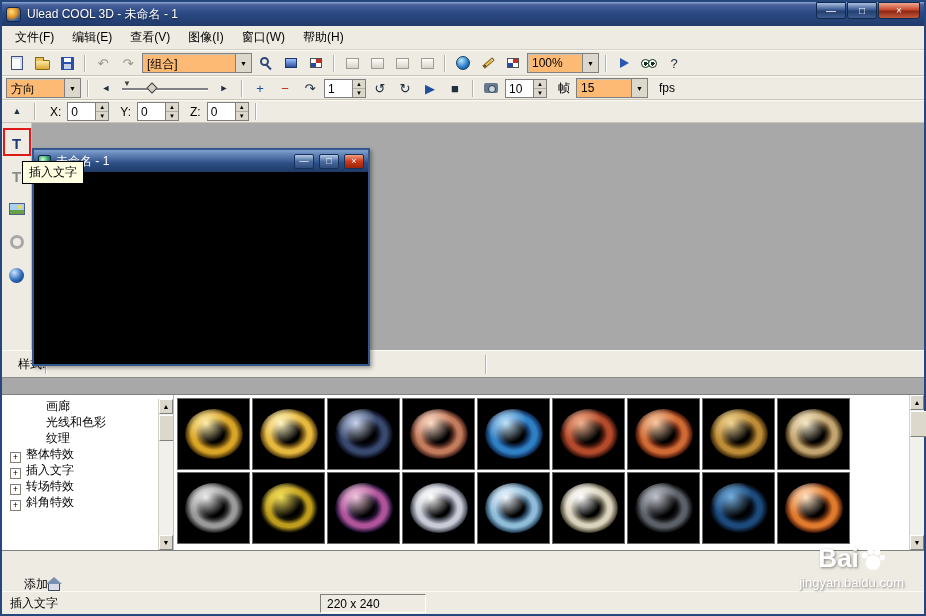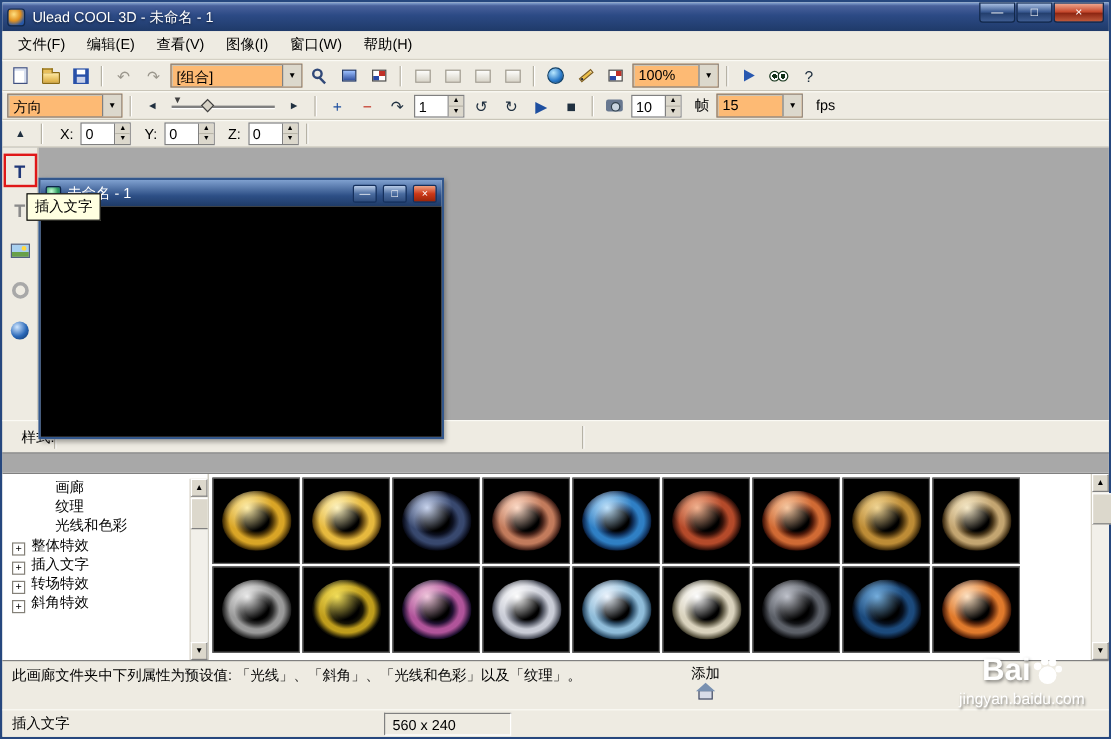--- a/index.html
+++ b/index.html
@@ -24,21 +24,21 @@
   .sep{width:2px;height:17px;border-left:1px solid #b6b2a5;border-right:1px solid #fff;margin:0 3px;flex:none}
   .glyph{font-size:13px;line-height:1}
   .glyph.xs{font-size:9px}
   .gray{color:#9a968c}
   .blue{color:#1e4fa0}
   .red{color:#c02818}
   .dark{color:#203040}
   .combo{display:flex;height:20px;background:#fdba74;border:1px solid #808080;box-shadow:inset 1px 1px 0 #c9c5b8;flex:none}
   .combo .val{flex:1;padding:2px 4px;white-space:nowrap;overflow:hidden}
   .combo .drop{width:16px;background:#dcd8cc;border-left:1px solid #808080;font-size:7px;display:flex;align-items:center;justify-content:center}
-  .w110{width:110px}.w72{width:72px}.w88{width:96px}.w56{width:72px}
+  .w110{width:110px}.w72{width:72px}.w88{width:75px}.w56{width:72px}
   .spin{display:flex;height:19px;border:1px solid #808080;background:#fff;flex:none}
   .spin .v{width:27px;padding:2px 3px}
   .spin .arr{width:13px;display:flex;flex-direction:column;border-left:1px solid #808080}
   .spin .arr span{flex:1;background:#dcd8cc;font-size:6px;display:flex;align-items:center;justify-content:center;border-bottom:1px solid #b0aca0}
   .spin .arr span:last-child{border-bottom:none}
   .axis-label{margin:0 3px 0 8px}
 
   
   .i-page{width:12px;height:14px;background:#fff;border:1px solid #405080;box-shadow:inset -2px 2px 0 #d8e0f0}
   .i-folder{width:15px;height:10px;background:linear-gradient(#ffe9a0,#d8a93c);border:1px solid #8a6a14;border-radius:1px;position:relative;margin-top:3px}
@@ -112,21 +112,21 @@
   .gallery-grid{flex:1;display:flex;flex-wrap:wrap;align-content:flex-start;padding:3px;gap:2px;background:#fff;overflow:hidden}
   .thumb{width:73px;height:72px;background:#000;border:1px solid #686868;display:flex;align-items:center;justify-content:center;flex:none}
   .torus{width:58px;height:50px;border-radius:50%;
     background:
       radial-gradient(ellipse at 36% 28%,var(--hi) 0%,rgba(255,255,255,0) 40%),
       radial-gradient(ellipse at 50% 50%,#000 0% 24%,var(--dk) 33%,var(--mid) 46% 55%,var(--dk) 68%,#000 74%)}
 
   
   .info{height:41px;background:#eeebe2;border-top:1px solid #808080;display:flex;padding:4px 8px 0 8px;flex:none}
   .info-text{width:552px;line-height:1.45}
-  .add-block{display:flex;flex-direction:column;align-items:center;margin-left:14px;line-height:1.1}
+  .add-block{display:flex;flex-direction:row;align-items:flex-end;margin-left:14px;line-height:1.1}
   .status{height:23px;background:#eeebe2;border-top:1px solid #fbfaf5;display:flex;align-items:center;position:relative;flex:none}
   .status-msg{padding-left:8px}
   .size-cell{position:absolute;left:318px;top:2px;width:106px;height:19px;border:1px solid;border-color:#808080 #fff #fff #808080;display:flex;align-items:center;padding-left:6px;background:#eeebe2}
 
   
   .watermark{position:absolute;right:20px;bottom:24px;text-align:center;color:#fff;z-index:40;pointer-events:none}
   .wm-brand{font-size:26px;font-weight:bold;display:flex;align-items:center;justify-content:center;gap:2px;text-shadow:1px 1px 3px rgba(0,0,0,.45)}
   .wm-url{font-size:13px;margin-top:1px;text-shadow:1px 1px 2px rgba(0,0,0,.45)}
 </style>
 </head>
@@ -371,26 +371,26 @@
       <div class="tree-list">
 
           <div class="tree-row" style="--ind: 28px;">
             <span class="expander"></span>
             <span class="tree-label">画廊</span>
           </div>
 
 
           <div class="tree-row" style="--ind: 28px;">
             <span class="expander"></span>
-            <span class="tree-label">纹理</span>
+            <span class="tree-label">光线和色彩</span>
           </div>
 
           <div class="tree-row" style="--ind: 28px;">
             <span class="expander"></span>
-            <span class="tree-label">光线和色彩</span>
+            <span class="tree-label">纹理</span>
           </div>
 
           <div class="tree-row" style="--ind: 8px;">
             <span class="expander">+</span>
             <span class="tree-label">整体特效</span>
           </div>
 
           <div class="tree-row" style="--ind: 8px;">
             <span class="expander">+</span>
             <span class="tree-label">插入文字</span>
@@ -493,30 +493,29 @@
         <span class="sbtn">▲</span>
         <span class="track">
             <span class="thumb"></span>
           </span>
         <span class="sbtn">▼</span>
       </div>
     </div>
   </div>
 
   <div class="info">
-    <div class="info-text">此画廊文件夹中下列属性为预设值: 「光线」、「斜角」、「光线和色彩」以及「纹理」。</div>
     <div class="add-block">
       <span>添加</span>
       <span class="i-house"></span>
     </div>
   </div>
 
   <div class="status">
     <span class="status-msg">插入文字</span>
-    <span class="size-cell">560 x 240</span>
+    <span class="size-cell">220 x 240</span>
   </div>
 
   <div class="watermark">
     <div class="wm-brand">
       <span>Bai</span>
       <svg width="24" height="24" viewBox="0 0 26 26" fill="#ffffff">
         <circle cx="13" cy="17" r="8"></circle>
         <circle cx="4" cy="9" r="3.4"></circle>
         <circle cx="10.5" cy="4.5" r="3.4"></circle>
         <circle cx="17.5" cy="5.5" r="3.4"></circle>

